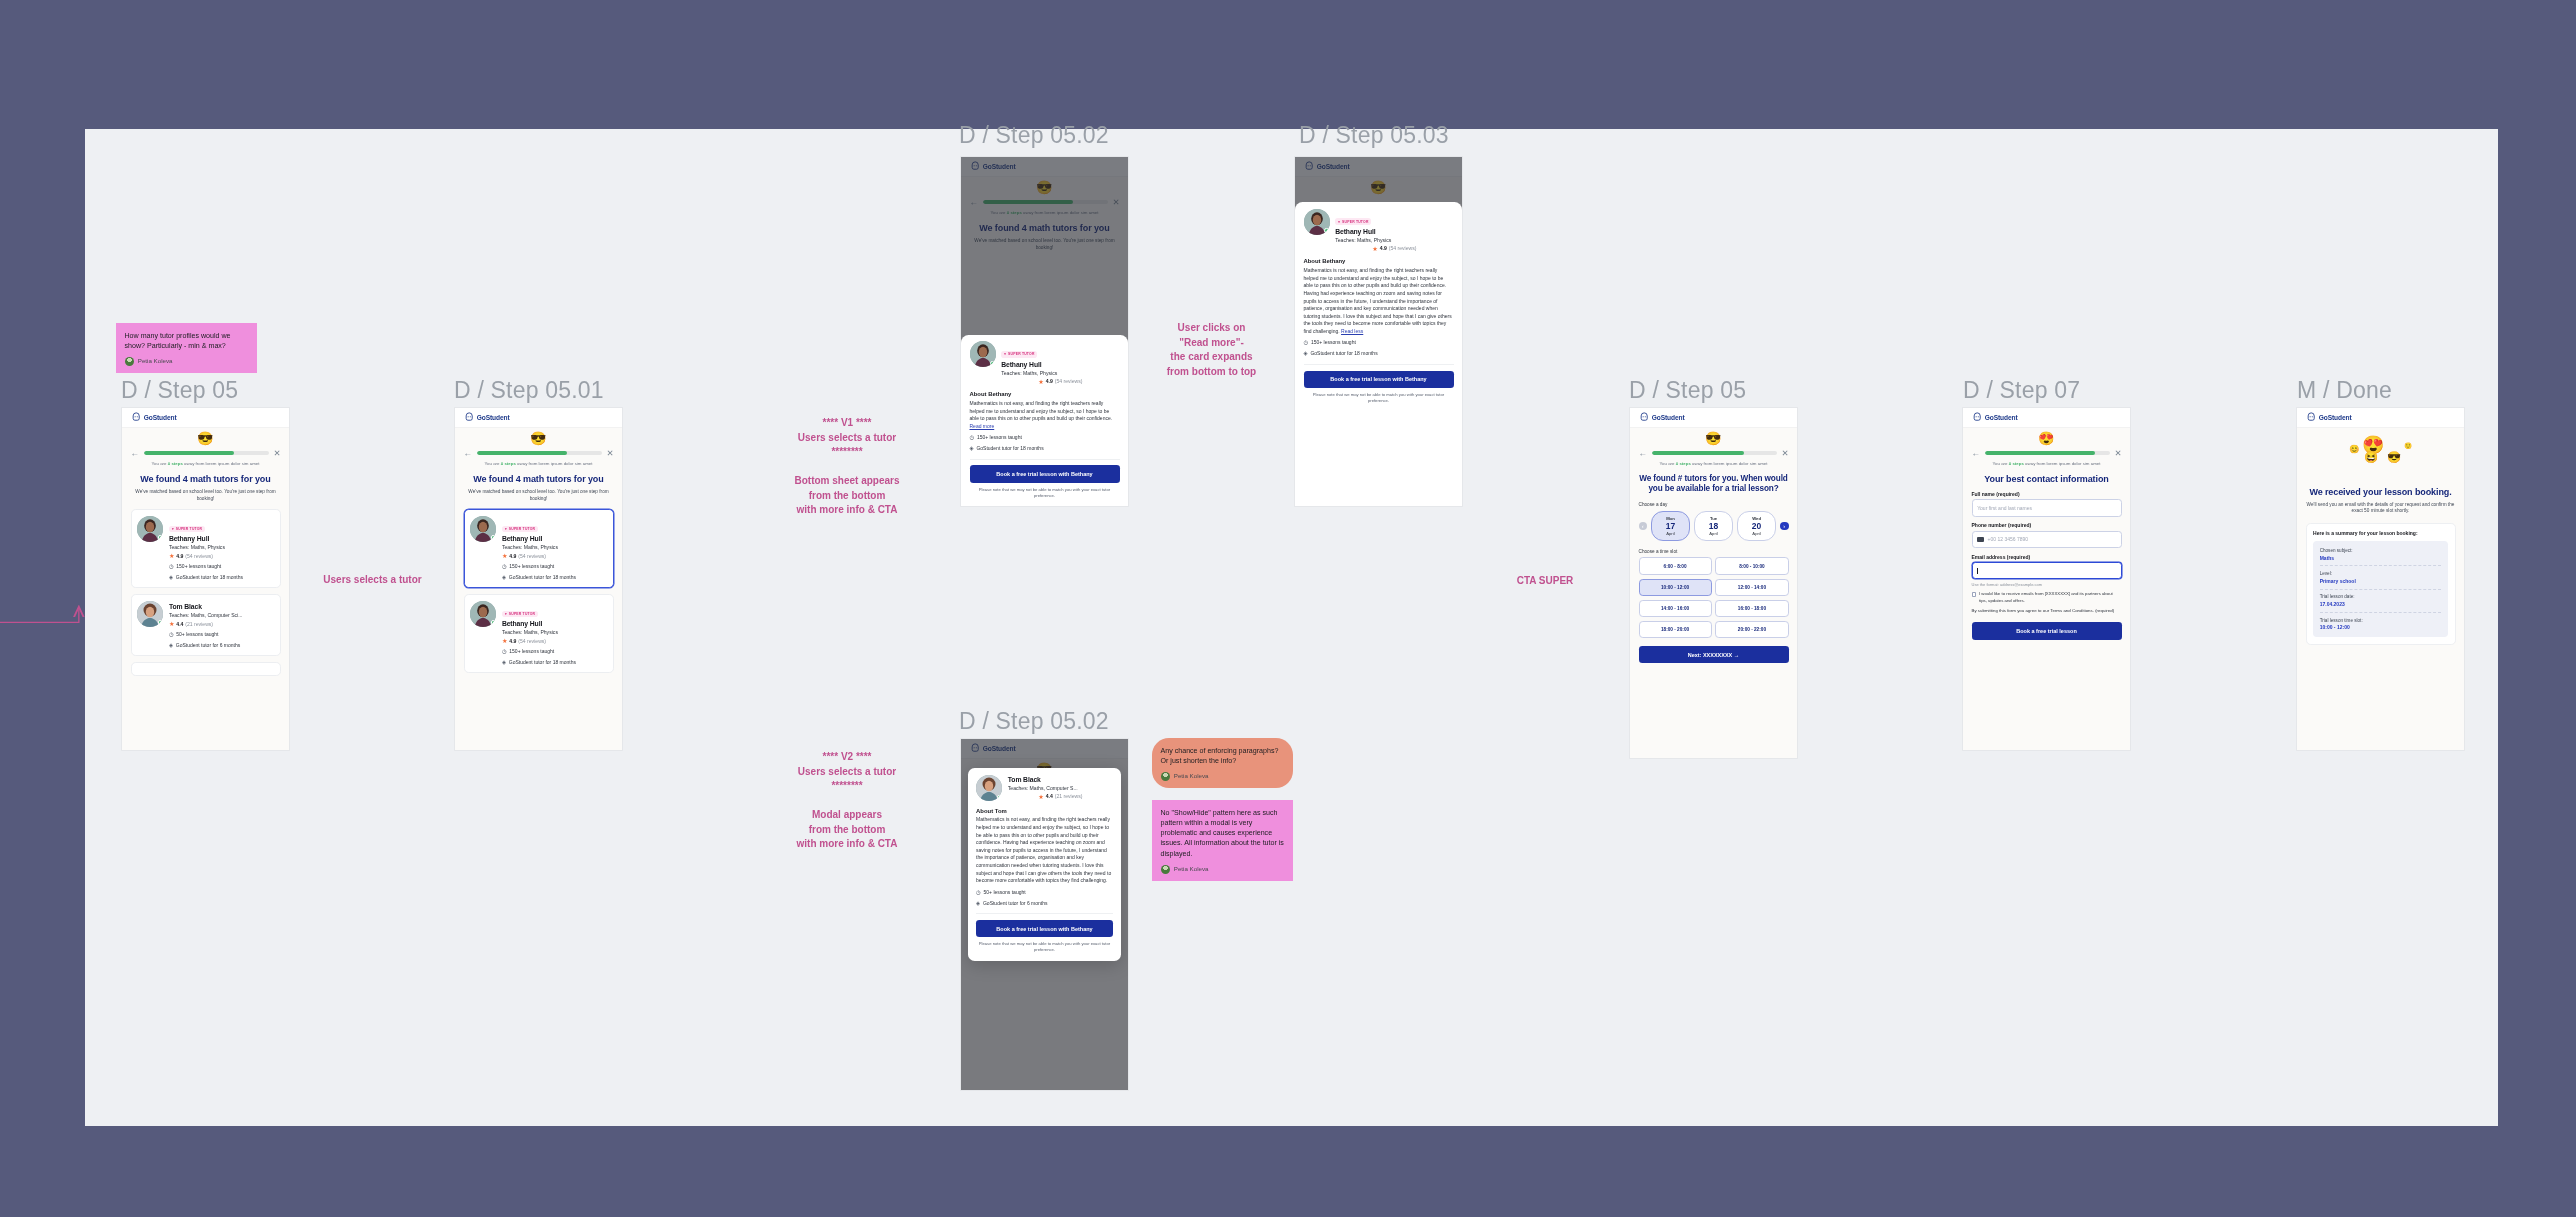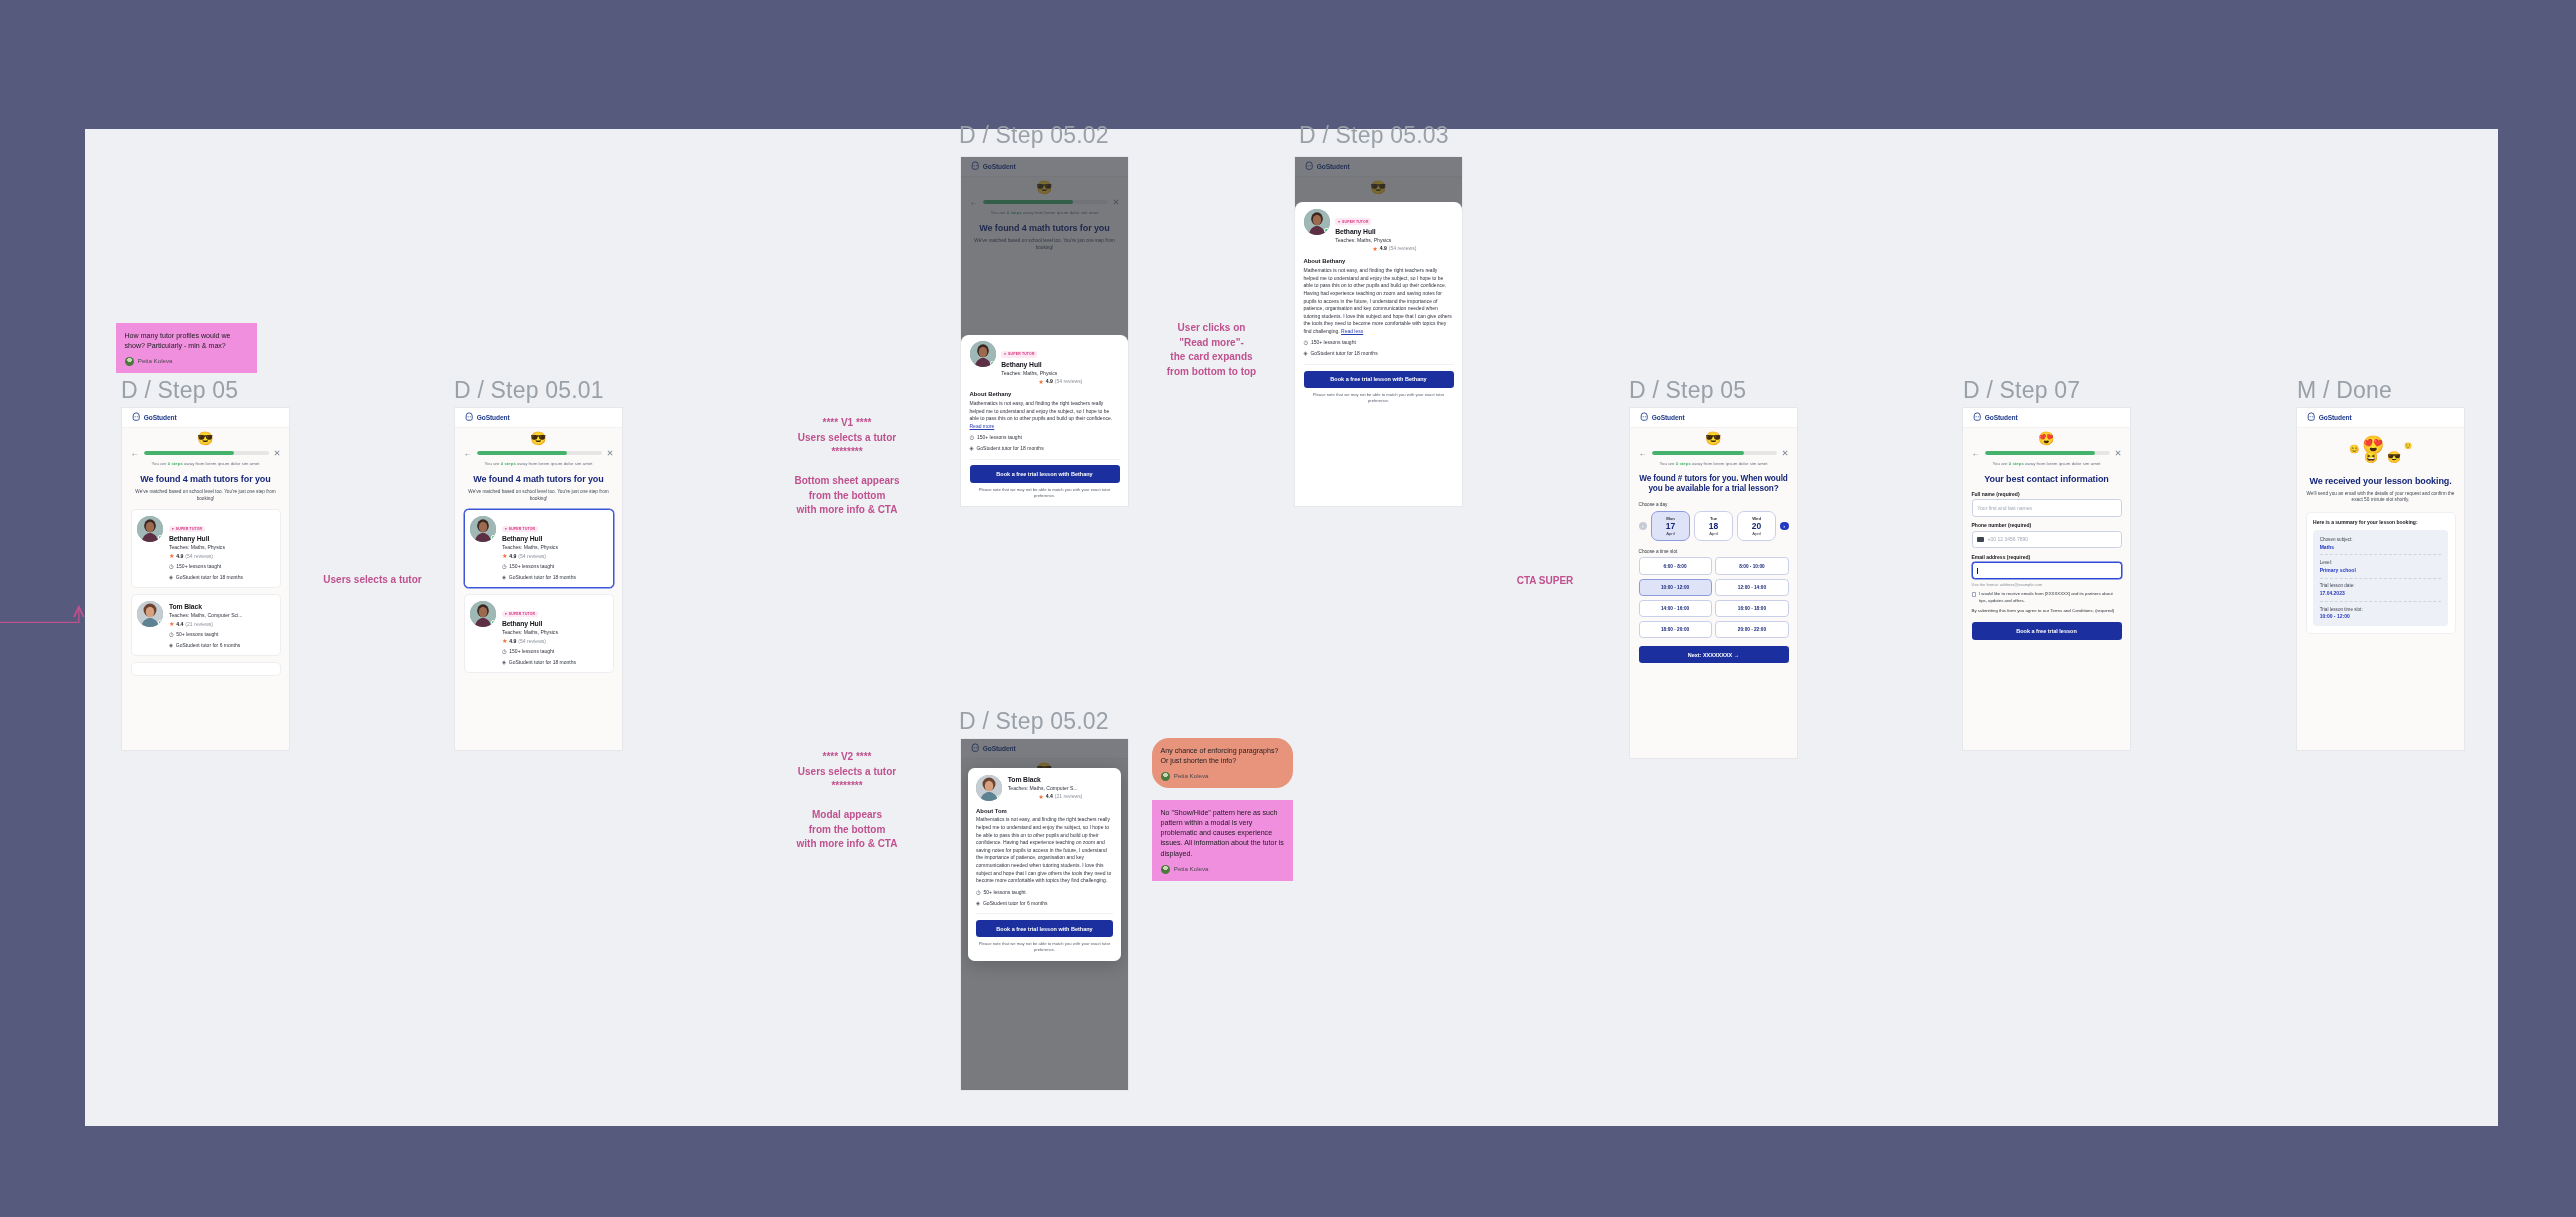--- a/index.html
+++ b/index.html
@@ -140,21 +140,21 @@
   .field-lbl { font-size: 4.7px; color: #2e333c; margin-top: 7.6px; }
   .daystrip { display: flex; align-items: center; gap: 3.8px; margin-top: 3.8px; }
   .chev {
     width: 8.5px; height: 8.5px; border-radius: 50%; flex: 0 0 8.5px;
     display: flex; align-items: center; justify-content: center;
     font-size: 5.7px; color: #fff; background: #c7cbd6; cursor: pointer;
   }
   .chev.active { background: #2439c0; }
   .daycards { display: flex; gap: 3.8px; flex: 1; overflow: hidden; }
   .daycard {
-    flex: 1; border: 0.8px solid #c9cfe8; border-radius: 7px; background: #fff;
+    flex: 1; border: 0.8px solid #c9cfe8; border-radius: 12px; background: #fff;
     text-align: center; padding: 3.8px 0.9px 3.8px; cursor: pointer;
   }
   .daycard.sel { background: #dfe3f7; border-color: #8d9ae0; }
   .dc-dow { font-size: 4.2px; color: #2e333c; font-weight: 700; }
   .dc-num { font-size: 8.5px; font-weight: 800; color: #16277a; line-height: 1.25; }
   .dc-mon { font-size: 4.2px; color: #2e333c; }
 
   .slots { display: grid; grid-template-columns: 1fr 1fr; gap: 3.8px; margin-top: 3.8px; }
   .slot {
     border: 0.8px solid #c9cfe8; border-radius: 3.8px; background: #fff;
@@ -809,21 +809,21 @@
       </div>
     </div>
     <div class="phone-body">
       <div class="done-emojis">
         <span class="e1">😊</span>
         <span class="e2">😍</span>
         <span class="e3">🙂</span>
         <span class="e4">😆</span>
         <span class="e5">😎</span>
       </div>
-      <div class="h1" style="margin-top:8px;">We received your lesson booking.</div>
+      <div class="h1" style="margin-top:19px;">We received your lesson booking.</div>
       <div class="lede">We'll send you an email with the details of your request and confirm the exact 50 minute slot shortly.</div>
 
       <div class="summary-card">
         <div class="summary-h">Here is a summary for your lesson booking:</div>
         <div class="summary-inner">
           <div class="srow">
             <div class="sk">Chosen subject:</div>
             <div class="sv">Maths</div>
           </div>
           <div class="srow">

